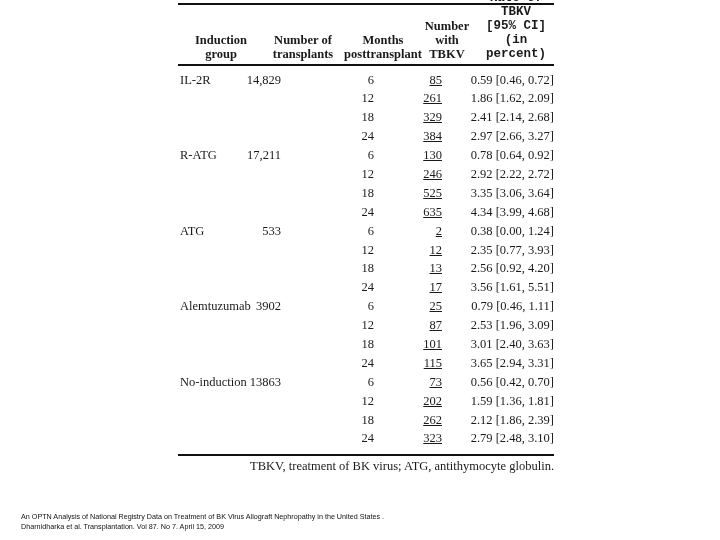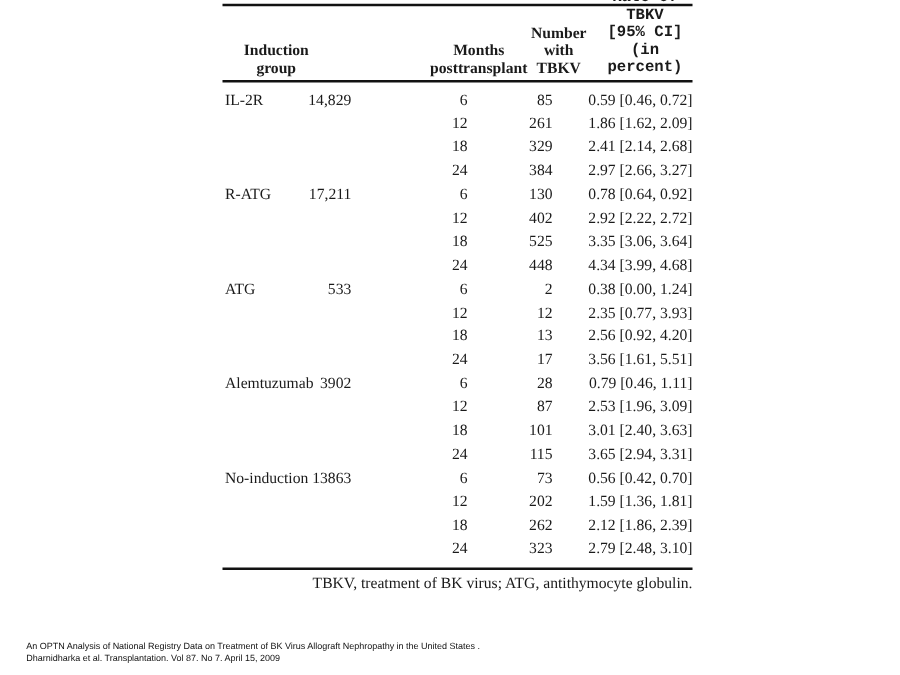--- a/index.html
+++ b/index.html
@@ -61,21 +61,21 @@
       font-size: 12.5px;
       margin-top: 7px;
     }
     .row {
       position: relative;
       height: 18.9px;
     }
     .c-group { position: absolute; left: 2px; }
     .c-trans { position: absolute; right: 273px; text-align: right; }
     .c-month { position: absolute; right: 180px; text-align: right; }
-    .c-num { position: absolute; right: 112px; text-align: left; }
+    .c-num { position: absolute; right: 112px; text-align: left; text-decoration: underline; }
     .c-rate { position: absolute; right: 0px; text-align: center; }
     .bottom-rule {
       height: 1.5px;
       background: #111;
       width: 100%;
       margin-top: 4px;
     }
     .footnote {
       font-family: "Liberation Serif", serif;
       font-size: 12.5px;
@@ -98,20 +98,24 @@
 
 <div class="table-figure">
   <div class="top-rule"></div>
 
 
   <div class="header">
     <div class="hcell" style="left:0px; width:86px;">
       <div>Induction</div>
       <div>group</div>
     </div>
+    <div class="hcell" style="left:86px; width:78px;">
+      <div>Number of</div>
+      <div>transplants</div>
+    </div>
     <div class="hcell" style="left:160px; width:90px;">
       <div>Months</div>
       <div>posttransplant</div>
     </div>
     <div class="hcell" style="left:244px; width:50px;">
       <div>Number</div>
       <div>with</div>
       <div>TBKV</div>
     </div>
     <div class="hcell" style="left:298px; width:80px;font-family:Liberation Mono, monospace;">
@@ -156,35 +160,35 @@
         <span class="c-group">R-ATG</span>
         <span class="c-trans">17,211</span>
         <span class="c-month">6</span>
         <span class="c-num">130</span>
         <span class="c-rate">0.78 [0.64, 0.92]</span>
       </div>
     <div class="row">
         <span class="c-group"></span>
         <span class="c-trans"></span>
         <span class="c-month">12</span>
-        <span class="c-num">402</span>
+        <span class="c-num">246</span>
         <span class="c-rate">2.92 [2.22, 2.72]</span>
       </div>
     <div class="row">
         <span class="c-group"></span>
         <span class="c-trans"></span>
         <span class="c-month">18</span>
         <span class="c-num">525</span>
         <span class="c-rate">3.35 [3.06, 3.64]</span>
       </div>
     <div class="row">
         <span class="c-group"></span>
         <span class="c-trans"></span>
         <span class="c-month">24</span>
-        <span class="c-num">448</span>
+        <span class="c-num">635</span>
         <span class="c-rate">4.34 [3.99, 4.68]</span>
       </div>
     <div class="row">
         <span class="c-group">ATG</span>
         <span class="c-trans">533</span>
         <span class="c-month">6</span>
         <span class="c-num">2</span>
         <span class="c-rate">0.38 [0.00, 1.24]</span>
       </div>
     <div class="row">
@@ -205,21 +209,21 @@
         <span class="c-group"></span>
         <span class="c-trans"></span>
         <span class="c-month">24</span>
         <span class="c-num">17</span>
         <span class="c-rate">3.56 [1.61, 5.51]</span>
       </div>
     <div class="row">
         <span class="c-group">Alemtuzumab</span>
         <span class="c-trans">3902</span>
         <span class="c-month">6</span>
-        <span class="c-num">28</span>
+        <span class="c-num">25</span>
         <span class="c-rate">0.79 [0.46, 1.11]</span>
       </div>
     <div class="row">
         <span class="c-group"></span>
         <span class="c-trans"></span>
         <span class="c-month">12</span>
         <span class="c-num">87</span>
         <span class="c-rate">2.53 [1.96, 3.09]</span>
       </div>
     <div class="row">

